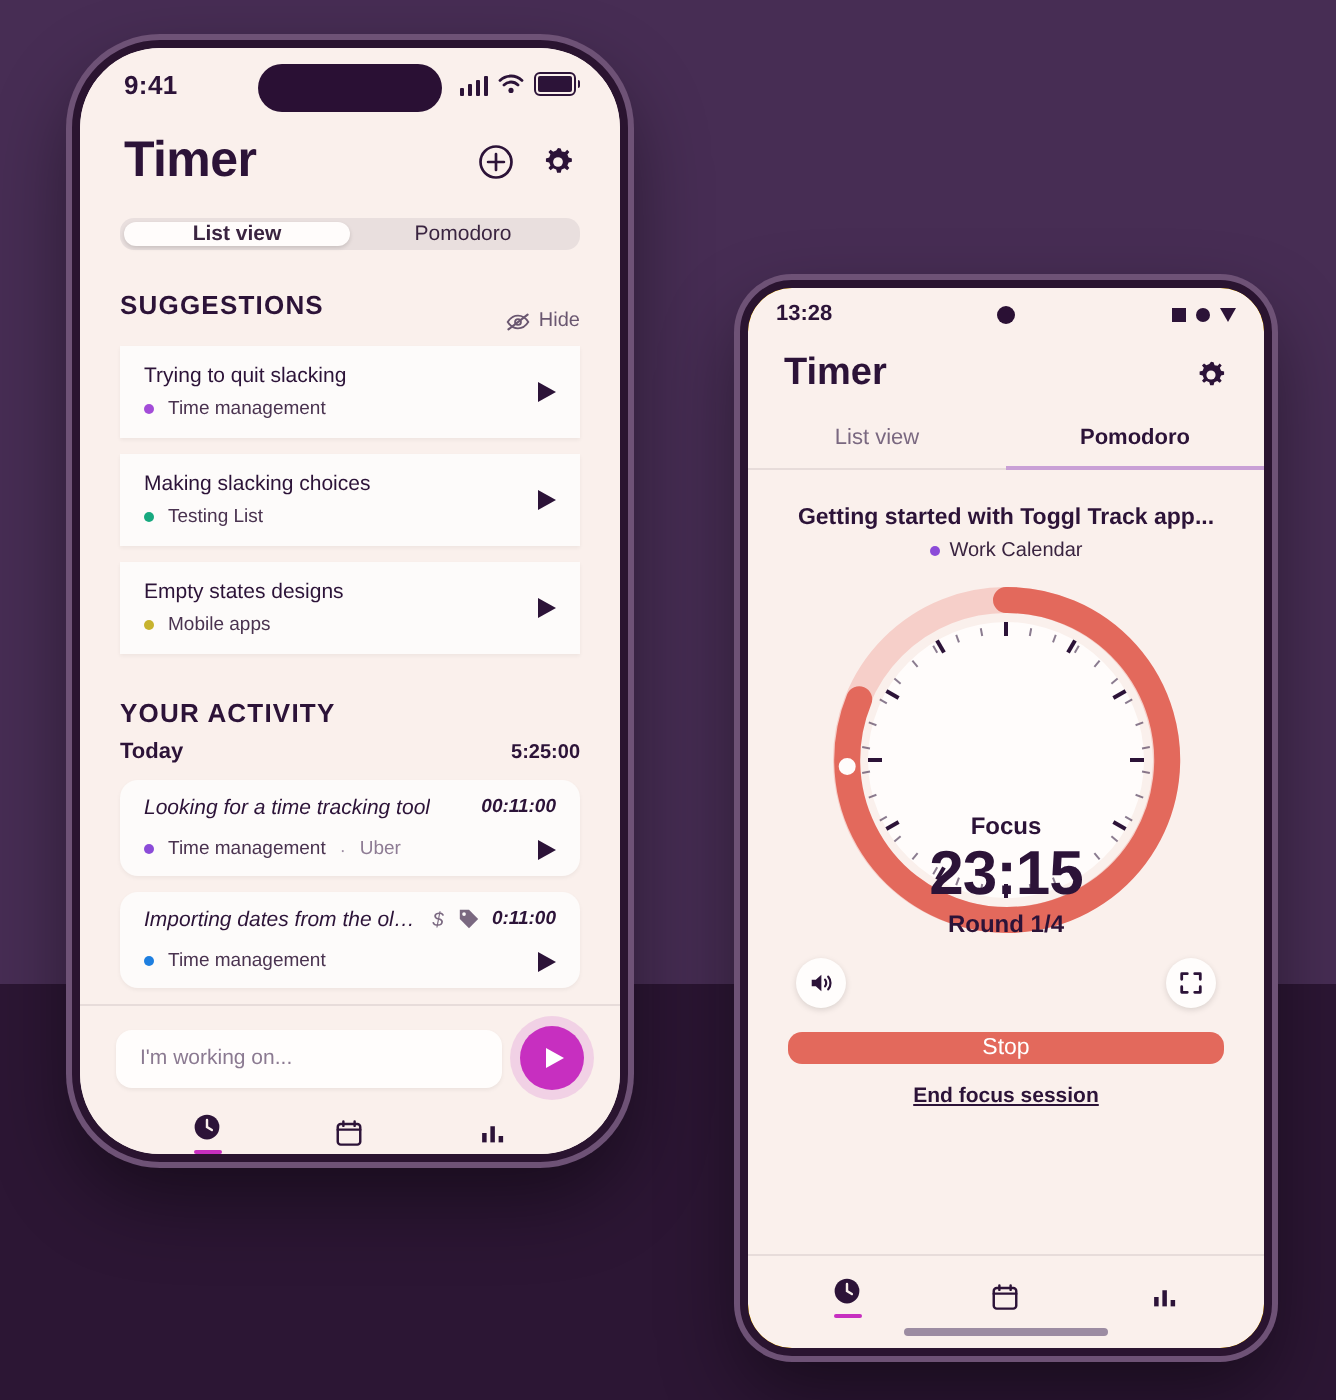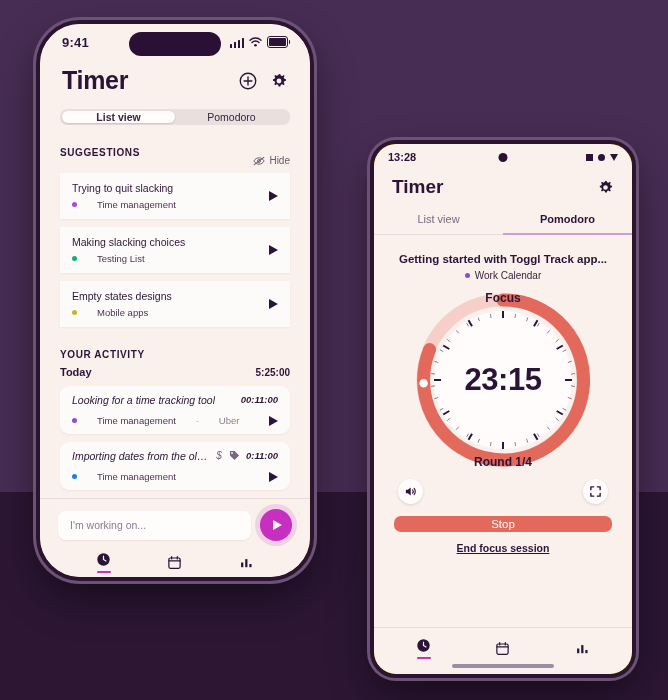--- a/index.html
+++ b/index.html
@@ -38,28 +38,28 @@
   .ios-title{font-size:25px;font-weight:bold;color:#2C1338;letter-spacing:-.3px;}
   .ios-head-icons{display:flex;align-items:center;gap:13px;}
 
   .seg{margin:10px 20px 0;height:25px;background:#E9DFDE;border-radius:7px;display:flex;padding:2px;
     box-sizing:border-box;}
   .seg > div{flex:1;display:flex;align-items:center;justify-content:center;font-size:10.5px;
     color:#3A2440;border-radius:6px;}
   .seg .on{background:#FFFCFB;font-weight:bold;box-shadow:0 1px 2px rgba(0,0,0,.14);}
 
   .sec-head{display:flex;align-items:center;justify-content:space-between;padding:14px 20px 7px;}
-  .sec-title{font-size:10px;font-weight:bold;color:#2C1338;letter-spacing:.6px;}
+  .sec-title{font-size:13px;font-weight:bold;color:#2C1338;letter-spacing:.6px;}
   .hide-btn{display:flex;align-items:center;gap:4px;font-size:10px;color:#6A5770;margin-top:16px;}
 
   .card{margin:0 20px 8px;background:#FDFBFA;border-radius:0;padding:9px 12px;
     display:flex;align-items:center;justify-content:space-between;box-shadow:0 1px 2px rgba(0,0,0,.05);}
   .card-main{min-width:0;flex:1;}
   .c-title{font-size:10.5px;color:#2C1338;margin-bottom:5px;white-space:nowrap;overflow:hidden;text-overflow:ellipsis;}
-  .c-sub{display:flex;align-items:center;gap:20px;font-size:9.5px;color:#4A3350;}
+  .c-sub{display:flex;align-items:center;gap:7px;font-size:9.5px;color:#4A3350;}
   .dot{width:5px;height:5px;border-radius:50%;flex:0 0 auto;}
   .sep{color:#9C8CA2;font-size:9px;}
   .muted{color:#8E7C94;}
   .play-tri{width:0;height:0;border-left:9px solid #2C1338;border-top:5.5px solid transparent;
     border-bottom:5.5px solid transparent;margin-left:10px;}
 
   .today-row{display:flex;align-items:center;justify-content:space-between;padding:2px 20px 8px;}
   .today-l{font-size:11px;font-weight:bold;color:#2C1338;}
   .today-r{font-size:10px;font-weight:bold;color:#2C1338;}
 
@@ -113,21 +113,21 @@
   .task-title{font-size:11.5px;font-weight:bold;color:#2C1338;white-space:nowrap;overflow:hidden;
     text-overflow:ellipsis;}
   .task-proj{display:flex;align-items:center;justify-content:center;gap:5px;font-size:10px;
     color:#3A2440;margin-top:5px;}
 
   .dial-wrap{display:flex;justify-content:center;margin-top:10px;}
   .dial{position:relative;width:178px;height:178px;}
   .dial svg{display:block;}
 
   .dial-center{position:absolute;inset:0;display:flex;flex-direction:column;align-items:center;
-    justify-content:space-between;pointer-events:none;}
+    justify-content:flex-end;pointer-events:none;}
   .d-focus{font-size:12px;font-weight:bold;color:#2C1338;}
   .d-time{font-size:31px;font-weight:bold;color:#2C1338;letter-spacing:-.5px;line-height:1.12;}
   .d-round{font-size:12px;font-weight:bold;color:#2C1338;}
 
   .ctrl-row{display:flex;justify-content:space-between;align-items:center;padding:10px 24px 0;}
   .circ-btn{width:25px;height:25px;border-radius:50%;background:#FFFDFC;display:flex;
     align-items:center;justify-content:center;box-shadow:0 1px 3px rgba(0,0,0,.13);}
   .stop-btn{margin:12px 20px 0;height:16px;border-radius:7px;background:#E3695C;display:flex;
     align-items:center;justify-content:center;color:#fff;font-size:11.5px;}
   .end-link{text-align:center;margin-top:10px;font-size:10.5px;font-weight:bold;color:#2C1338;

